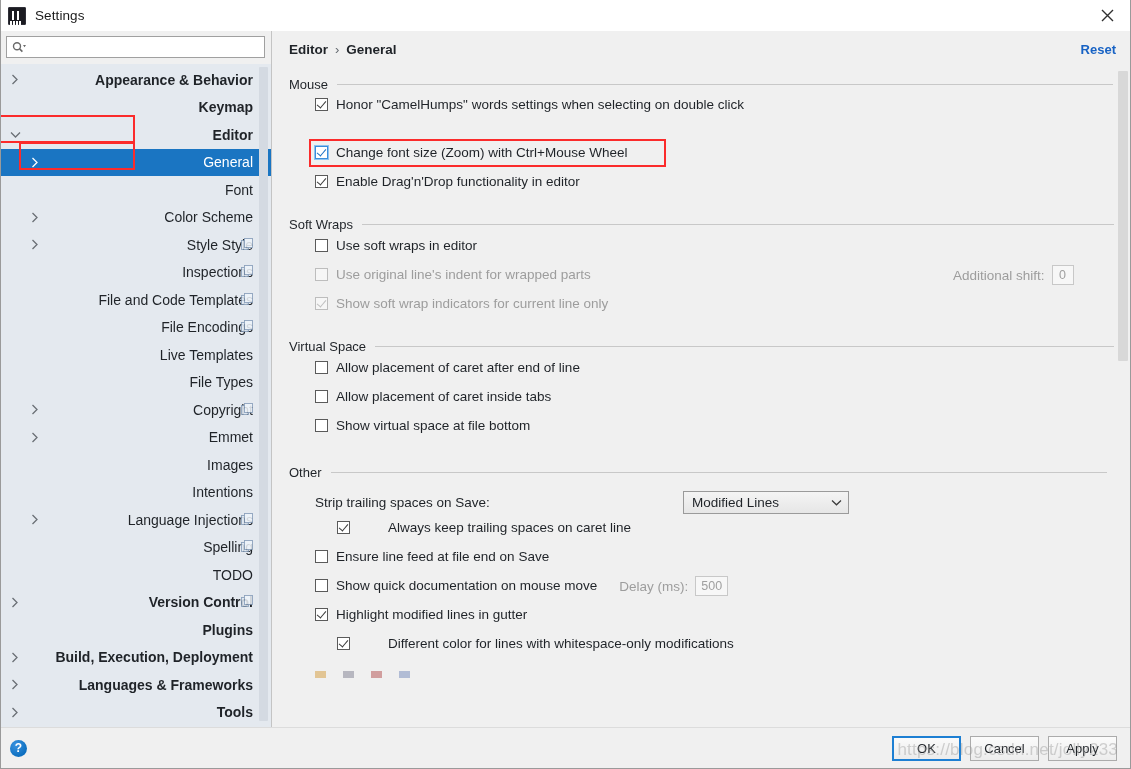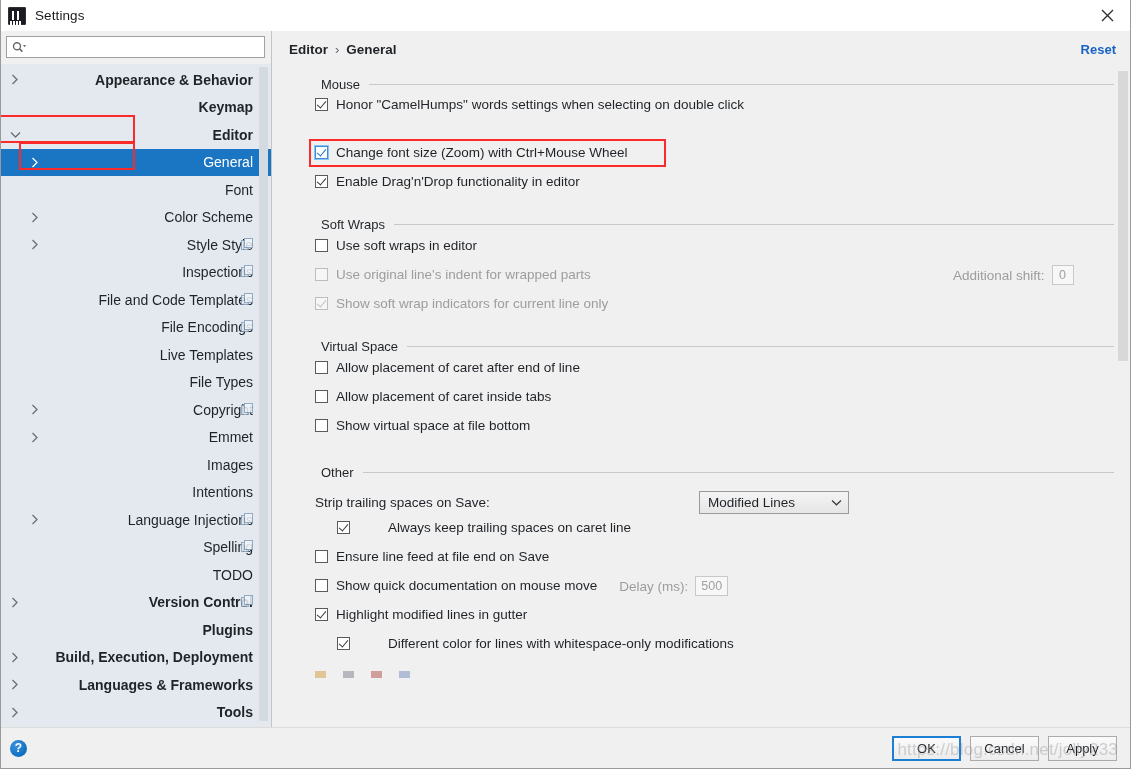--- a/index.html
+++ b/index.html
@@ -217,21 +217,20 @@
     padding: 10px 16px 0 17px;
     overflow: hidden;
     position: relative;
   }
 
   .group-head {
     display: flex;
     align-items: center;
     margin-top: 10px;
     margin-bottom: 3px;
-    margin-left: 32px;
   }
   .group-head .gtitle {
     font-size: 13px;
     color: #1f2328;
     white-space: nowrap;
     padding-right: 9px;
   }
   .group-head .gline {
     flex: 1 1 auto;
     height: 1px;
@@ -313,21 +312,21 @@
     display: flex;
     align-items: center;
     padding-left: 26px;
     min-height: 32px;
   }
   .other-row .lead {
     font-size: 13.5px;
     color: #1f2328;
   }
   .select {
-    width: 150px;
+    width: 166px;
     height: 23px;
     border: 1px solid #9a9a9a;
     background: linear-gradient(#f4f4f4, #e6e6e6);
     display: flex;
     align-items: center;
     padding: 0 6px 0 8px;
     margin-left: auto;
     margin-right: 265px;
     cursor: default;
     gap: 6px;

